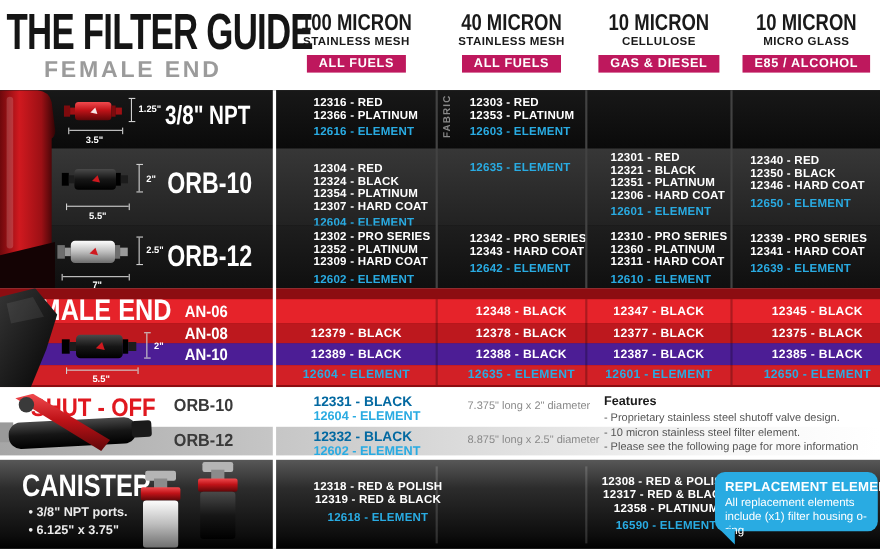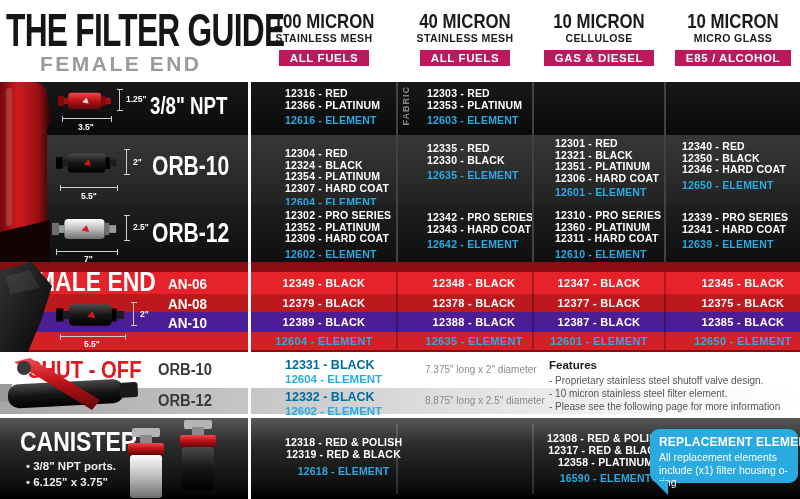--- a/index.html
+++ b/index.html
@@ -220,24 +220,20 @@
             <div class="part-line">12324 - BLACK</div>
             <div class="part-line">12354 - PLATINUM</div>
             <div class="part-line">12307 - HARD COAT</div>
           </div>
         <div class="elist" style="margin-top:3px;">
             <div class="element-line">12604 - ELEMENT</div>
             <div class="element-line">12614 - CRIMP ELEMENT</div>
           </div>
       </div>
       <div class="cell c2" style="padding-top:8px;">
-        <div class="plist">
-            <div class="part-line">12335 - RED</div>
-            <div class="part-line">12330 - BLACK</div>
-          </div>
         <div class="elist">
             <div class="element-line">12635 - ELEMENT</div>
           </div>
       </div>
       <div class="cell c3" style="padding-top:3px;">
         <div class="plist">
             <div class="part-line">12301 - RED</div>
             <div class="part-line">12321 - BLACK</div>
             <div class="part-line">12351 - PLATINUM</div>
             <div class="part-line">12306 - HARD COAT</div>
@@ -318,21 +314,20 @@
 
     <svg class="svg-art" style="left:0;top:0;" width="54" height="180" viewBox="0 0 54 180">
       <path d="M0,0 h34 q11,1 13,11 l3,24 q1,6 -3,9 l0,94 q0,9 -9,11 l-38,6 z" fill="url(#gPump2)"></path>
       <rect x="6" y="6" width="6" height="138" rx="3" fill="rgba(255,255,255,.16)"></rect>
       <polygon points="0,150 50,138 50,180 0,180" fill="#140304"></polygon>
     </svg>
   </div>
 
   <div id="sec-male">
     <div class="ms ms1">
-      <div class="mcell mc1">12349 - BLACK</div>
       <div class="mcell mc2">12348 - BLACK</div>
       <div class="mcell mc3">12347 - BLACK</div>
       <div class="mcell mc4">12345 - BLACK</div>
     </div>
     <div class="ms ms2">
       <div class="mcell mc1">12379 - BLACK</div>
       <div class="mcell mc2">12378 - BLACK</div>
       <div class="mcell mc3">12377 - BLACK</div>
       <div class="mcell mc4">12375 - BLACK</div>
     </div>

